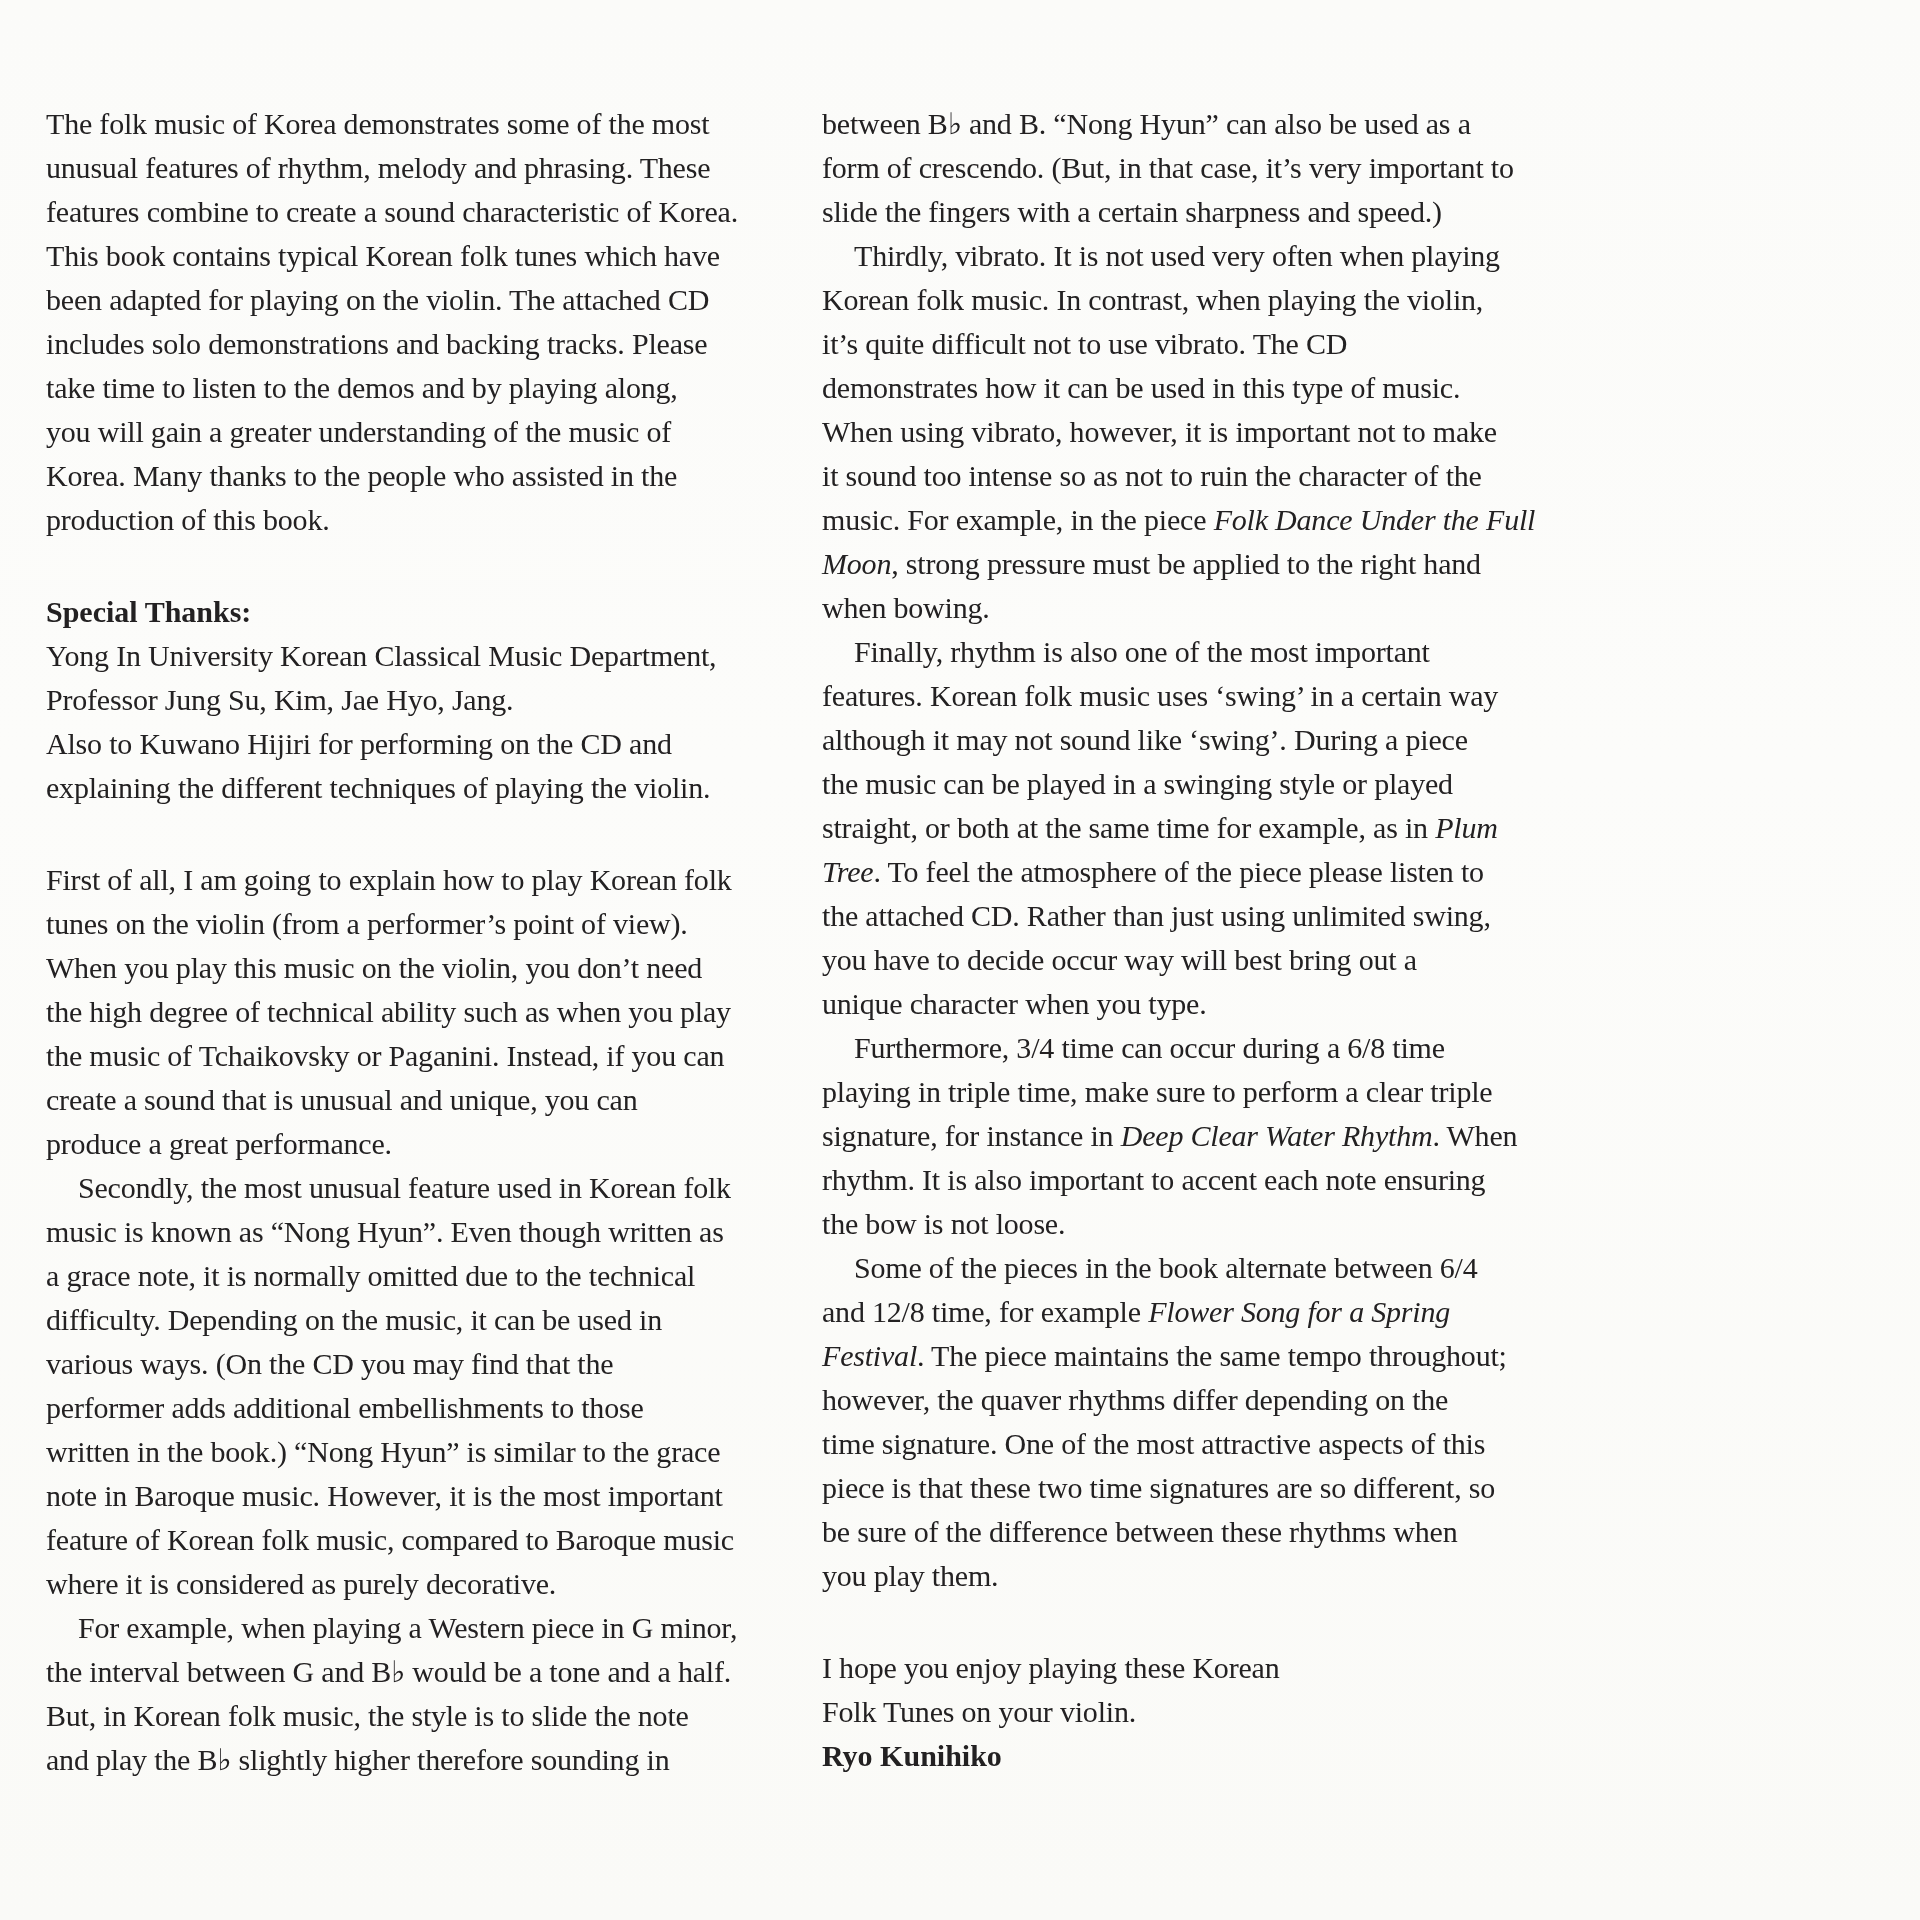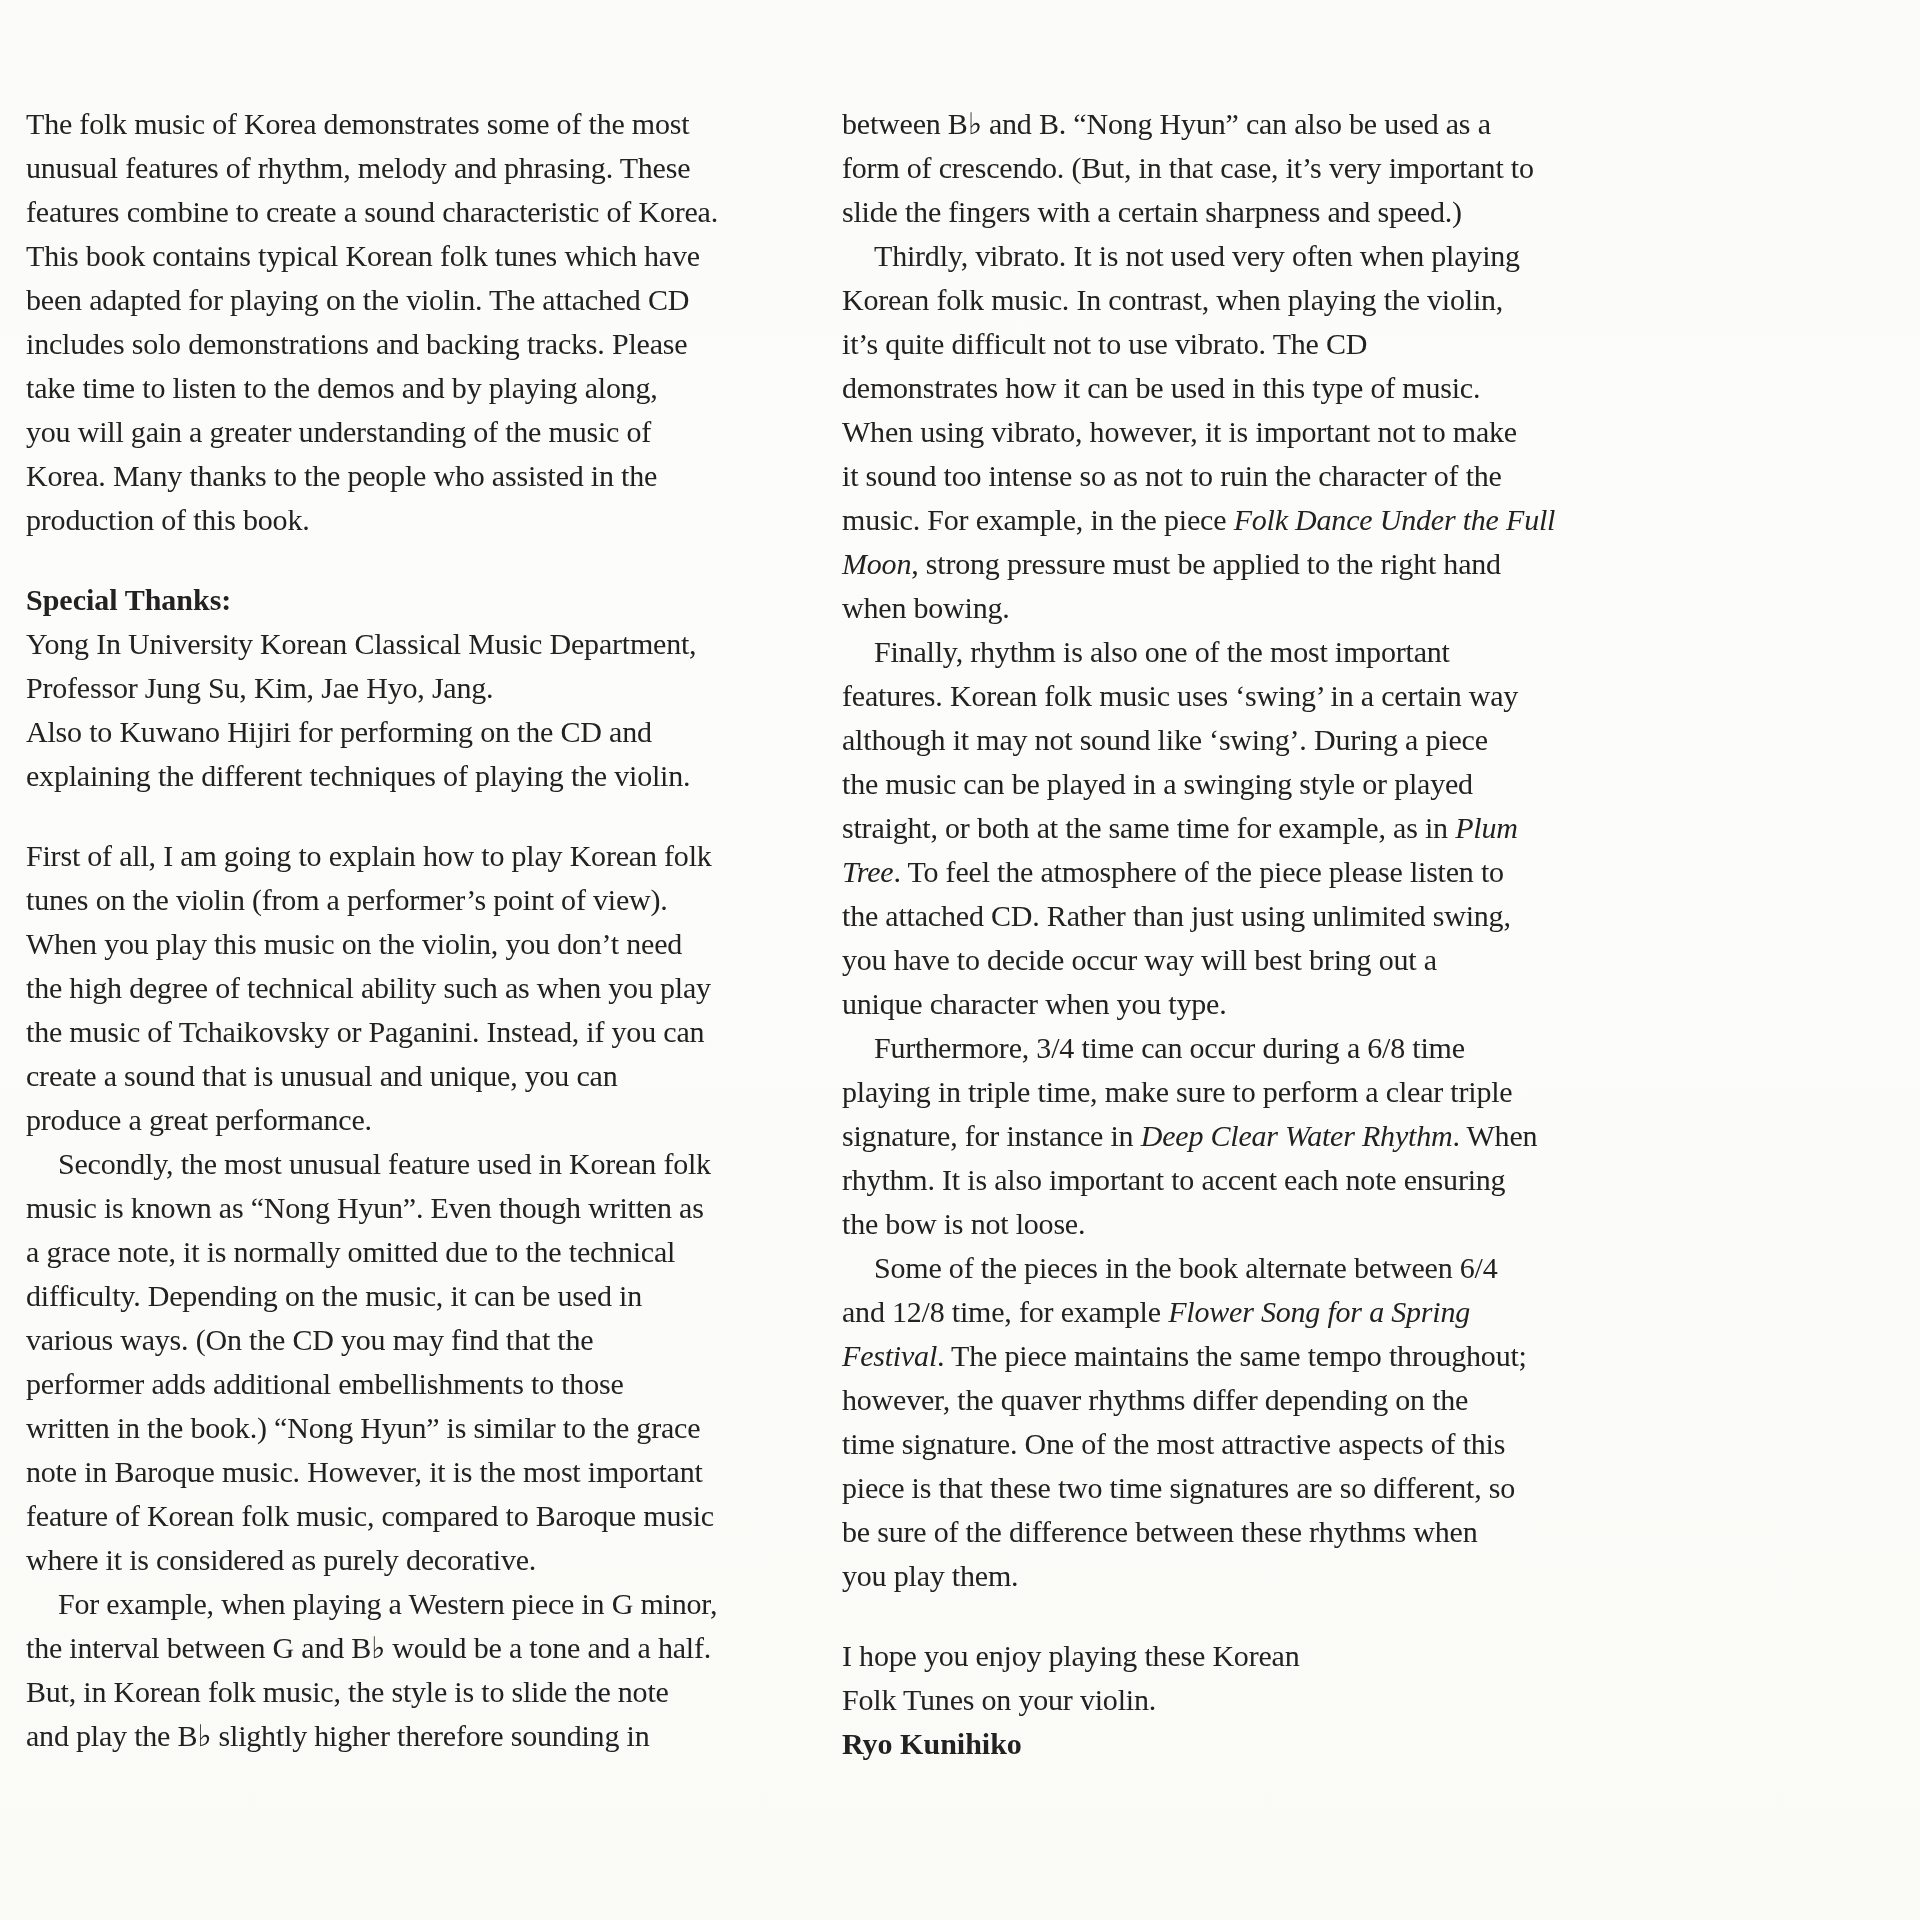--- a/index.html
+++ b/index.html
@@ -16,30 +16,30 @@
     color: #232122;
   }
   .page {
     position: absolute;
     inset: 0;
     background: linear-gradient(180deg, #fbfbf9 0%, #fcfcfa 40%, #fafaf7 100%);
   }
   .columns {
     position: absolute;
     top: 102px;
-    left: 26px;
+    left: 46px;
     display: flex;
-    gap: 72px;
+    gap: 32px;
   }
   .column {
     width: 744px;
     flex: 0 0 744px;
   }
   .block + .block {
-    margin-top: 36px;
+    margin-top: 48px;
   }
   .line {
     font-size: 30px;
     line-height: 44px;
     letter-spacing: -0.2px;
     white-space: nowrap;
   }
   .line.indent {
     padding-left: 32px;
   }

